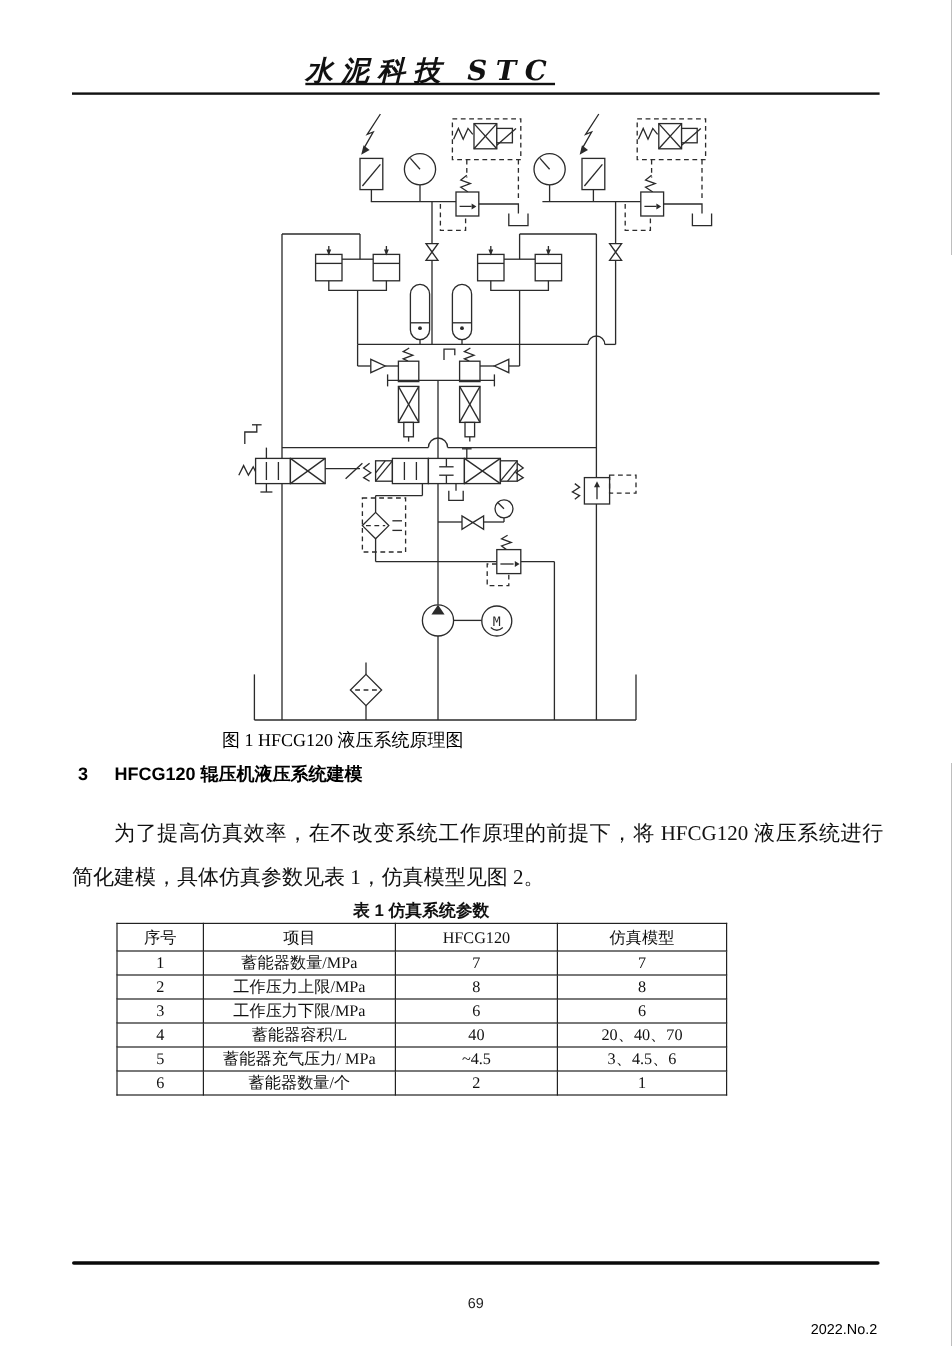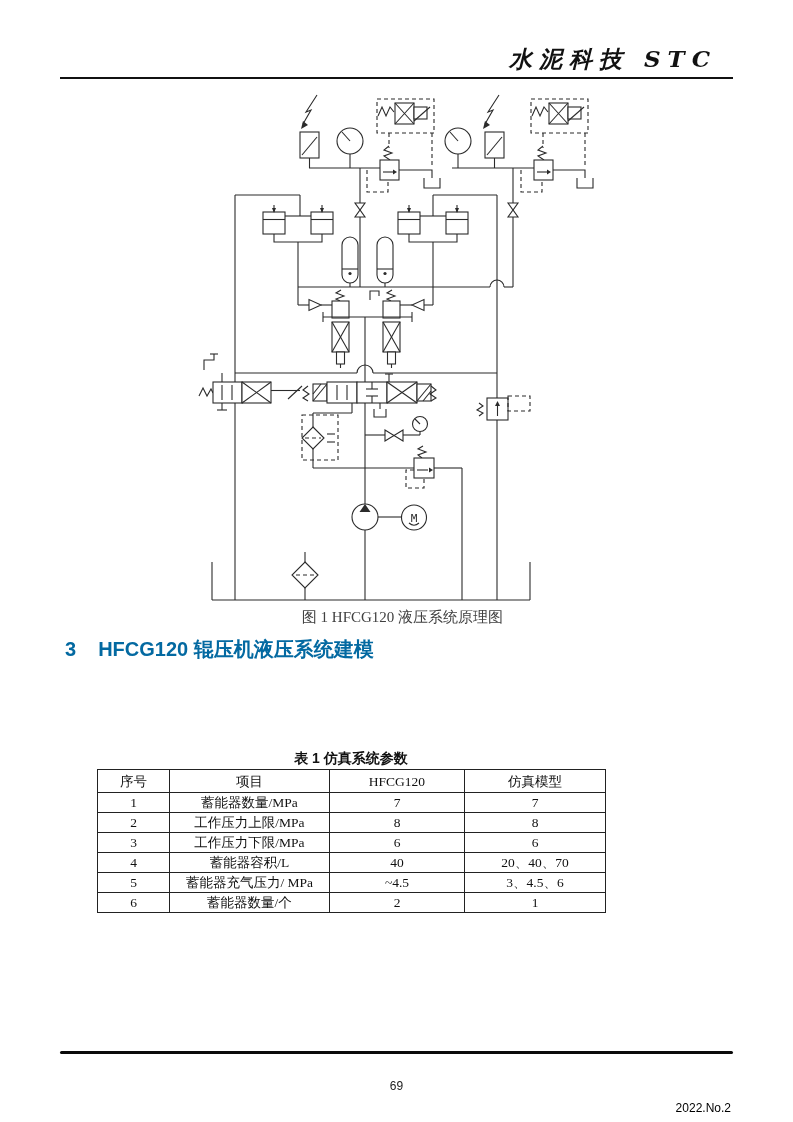--- a/index.html
+++ b/index.html
@@ -1,30 +1,30 @@
 <!DOCTYPE html>
 <html><head>
 <meta charset="utf-8">
 <style>
   html,body{margin:0;padding:0;background:#888;}
   .page{position:relative;width:793px;height:1122px;background:#ffffff;overflow:hidden;
         font-family:"Liberation Serif",serif;color:#1c1c1c;}
   
-  .journal-header{position:absolute;top:44px;left:0;width:717px;text-align:right;
+  .journal-header{position:absolute;top:44px;left:0;width:717px;text-align:center;
         font-family:"DejaVu Serif",serif;font-style:italic;font-weight:600;
-        font-size:23px;letter-spacing:7px;color:#111;}
+        font-size:23px;letter-spacing:7px;color:#111;text-decoration:underline;}
   .header-rule{position:absolute;top:77px;left:60px;width:673px;height:2px;background:#111;}
   
   .diagram{position:absolute;left:185px;top:88px;}
   .diagram svg{display:block;}
-  .fig-caption{position:absolute;top:608px;left:185px;width:435px;text-align:center;
-        font-size:15px;color:#404040;}
+  .fig-caption{position:absolute;top:608px;left:185px;width:435px;
+        font-size:15px;color:#000000;}
   
   .section-heading{position:absolute;top:636px;left:65px;margin:0;
-        font-family:"Liberation Sans",sans-serif;font-weight:bold;font-size:20px;color:#0369a1;}
+        font-family:"Liberation Sans",sans-serif;font-weight:bold;font-size:15px;color:#000000;}
   .section-heading .sec-num{margin-right:22px;}
   
   .body-paragraph{position:absolute;top:676px;left:60px;width:676px;margin:0;
         font-size:17.5px;line-height:37px;text-align:justify;text-indent:2em;color:#111;}
   
   .table-caption{position:absolute;top:750px;left:97px;width:508px;text-align:center;
         font-weight:bold;font-size:14px;font-family:"Liberation Sans",sans-serif;color:#111;}
   table.sim{position:absolute;top:769px;left:97px;width:508px;border-collapse:collapse;
         font-size:13.5px;color:#111;table-layout:fixed;padding-left:23px;}
   table.sim th,table.sim td{border:1.3px solid #222;text-align:center;padding:0;
@@ -311,20 +311,21 @@
         <line class="sd" x1="296" y1="575" x2="314" y2="575"></line>
         <line class="s" x1="305" y1="588" x2="305" y2="600"></line>
       </g>
     </svg>
   </figure>
 
   <div class="fig-caption">图 1 HFCG120 液压系统原理图</div>
 
   <h2 class="section-heading"><span class="sec-num">3</span><span>HFCG120 辊压机液压系统建模</span></h2>
 
+  <p class="body-paragraph">为了提高仿真效率，在不改变系统工作原理的前提下，将 HFCG120 液压系统进行简化建模，具体仿真参数见表 1，仿真模型见图 2。</p>
 
   <div class="table-caption">表 1 仿真系统参数</div>
 
   <table class="sim">
     <colgroup>
       <col style="width:72px">
         <col style="width:160px">
         <col style="width:135px">
         <col style="width:141px">
     </colgroup>

